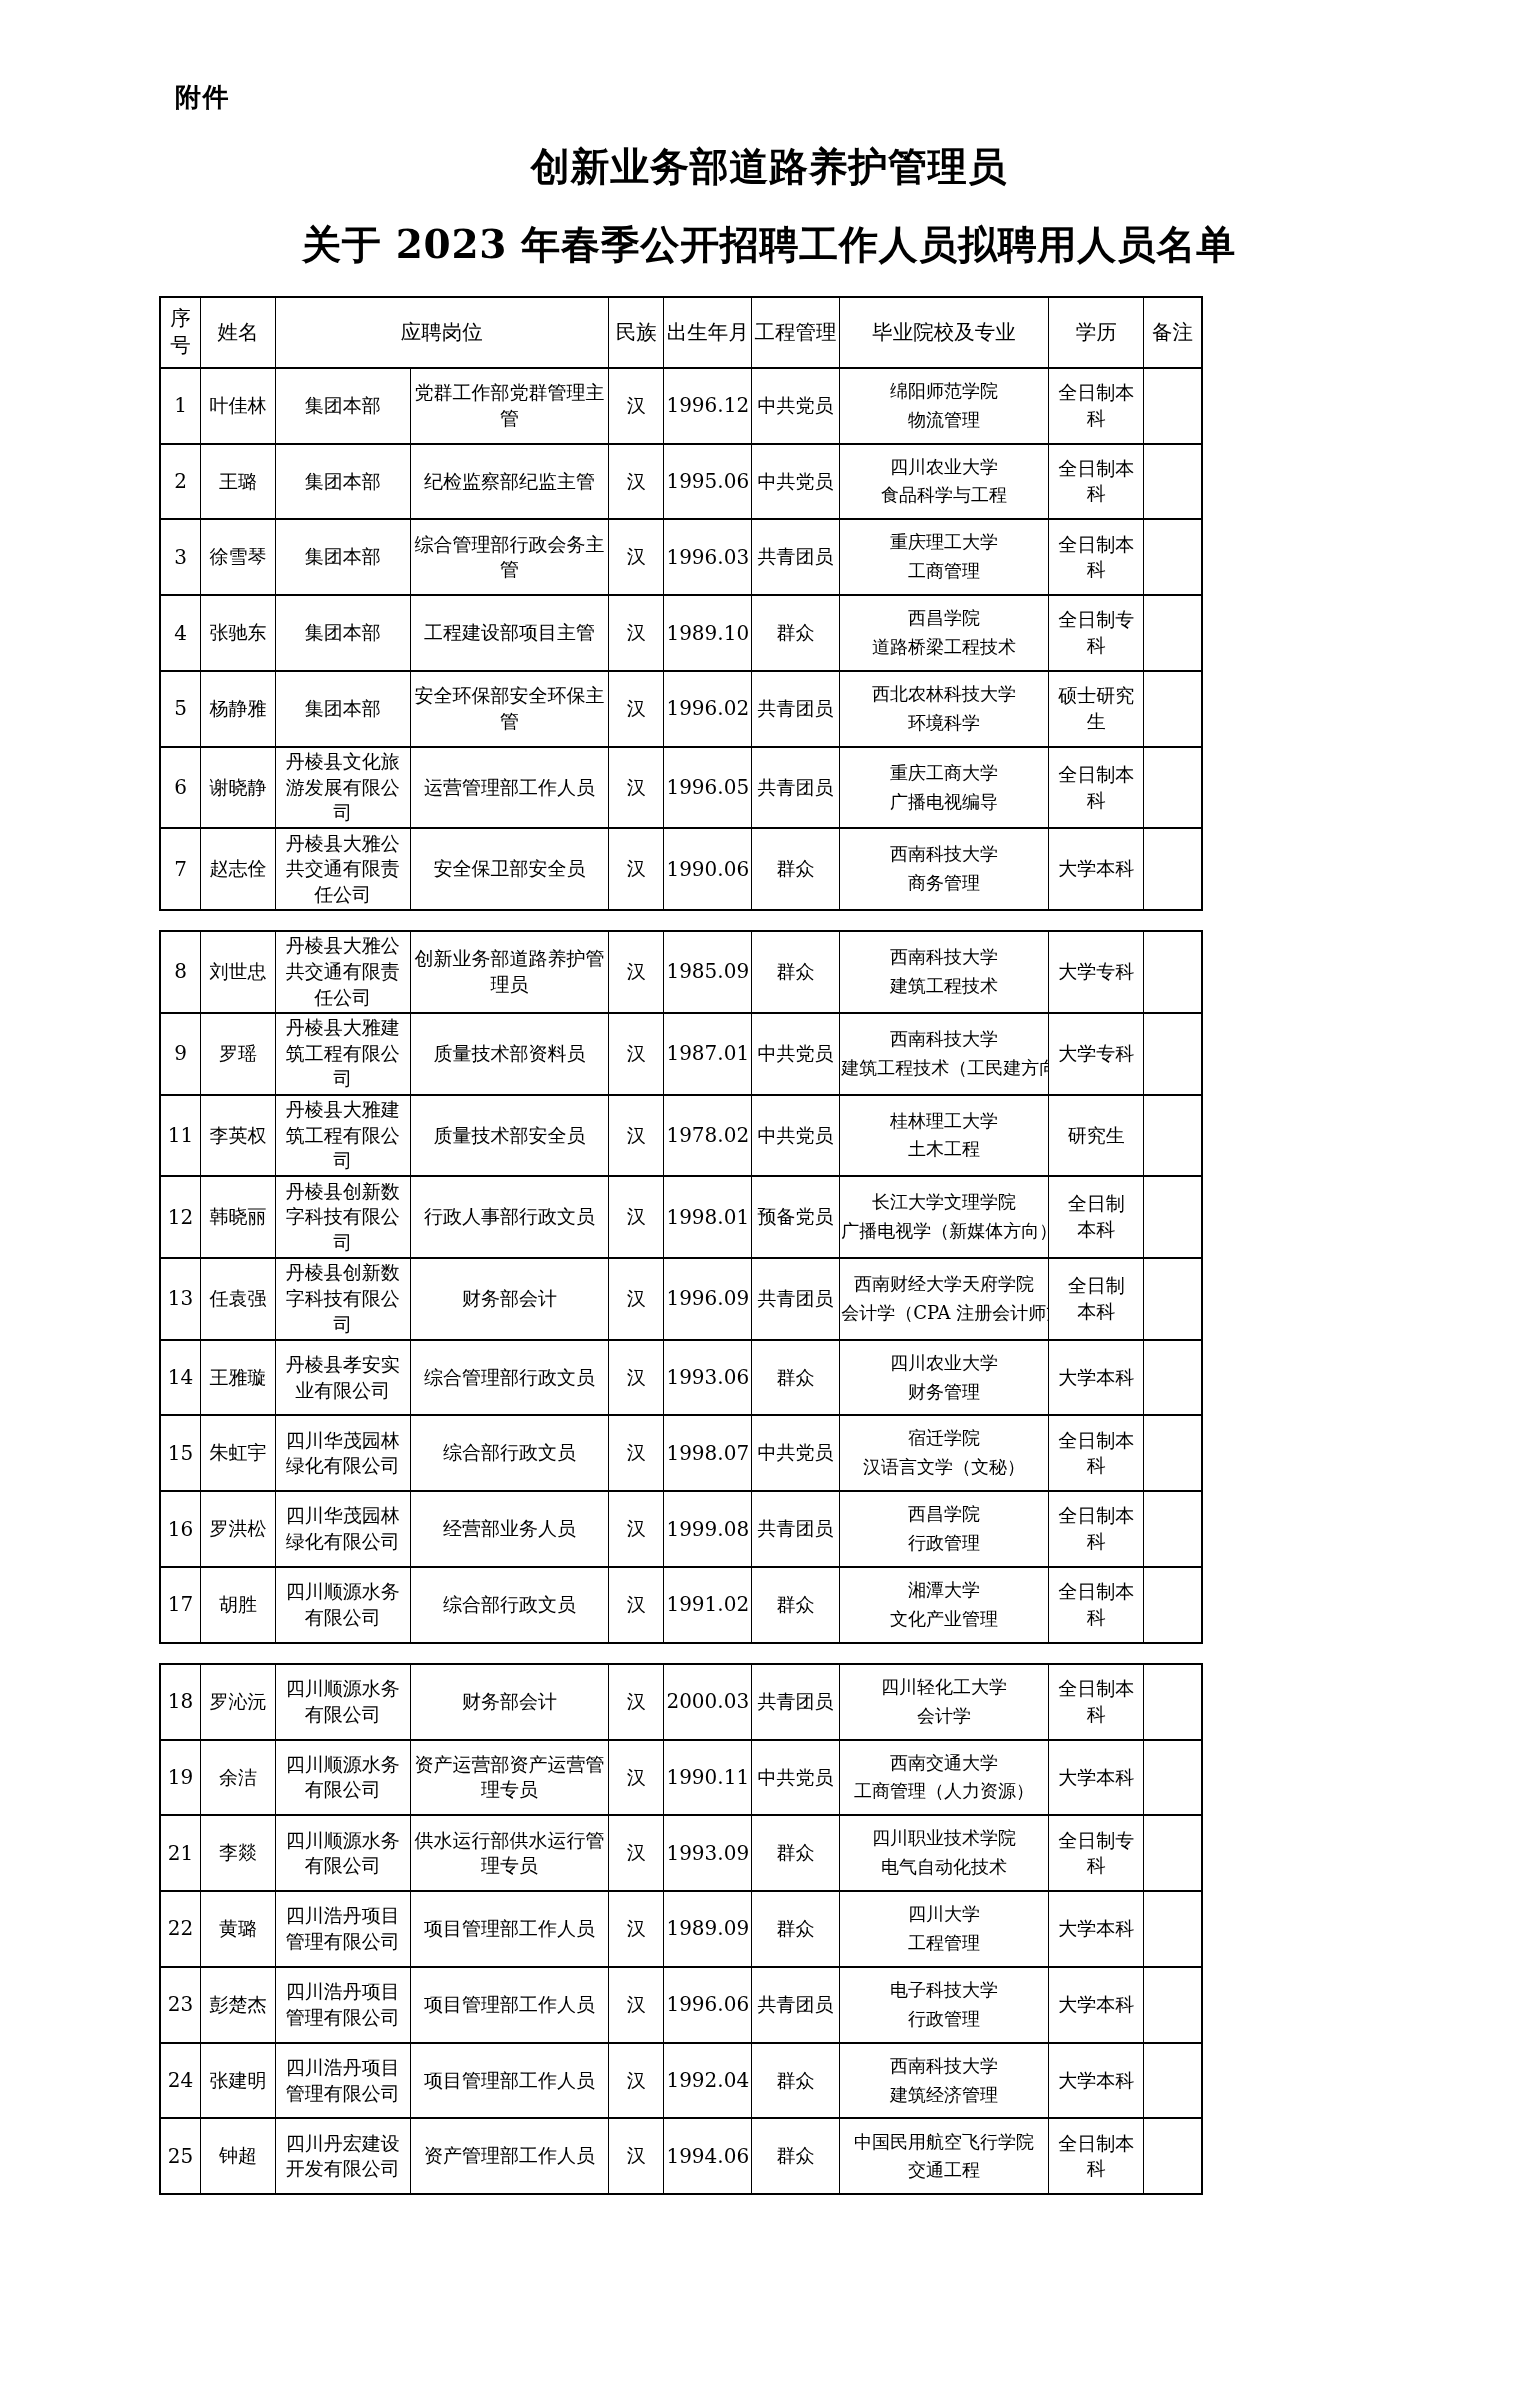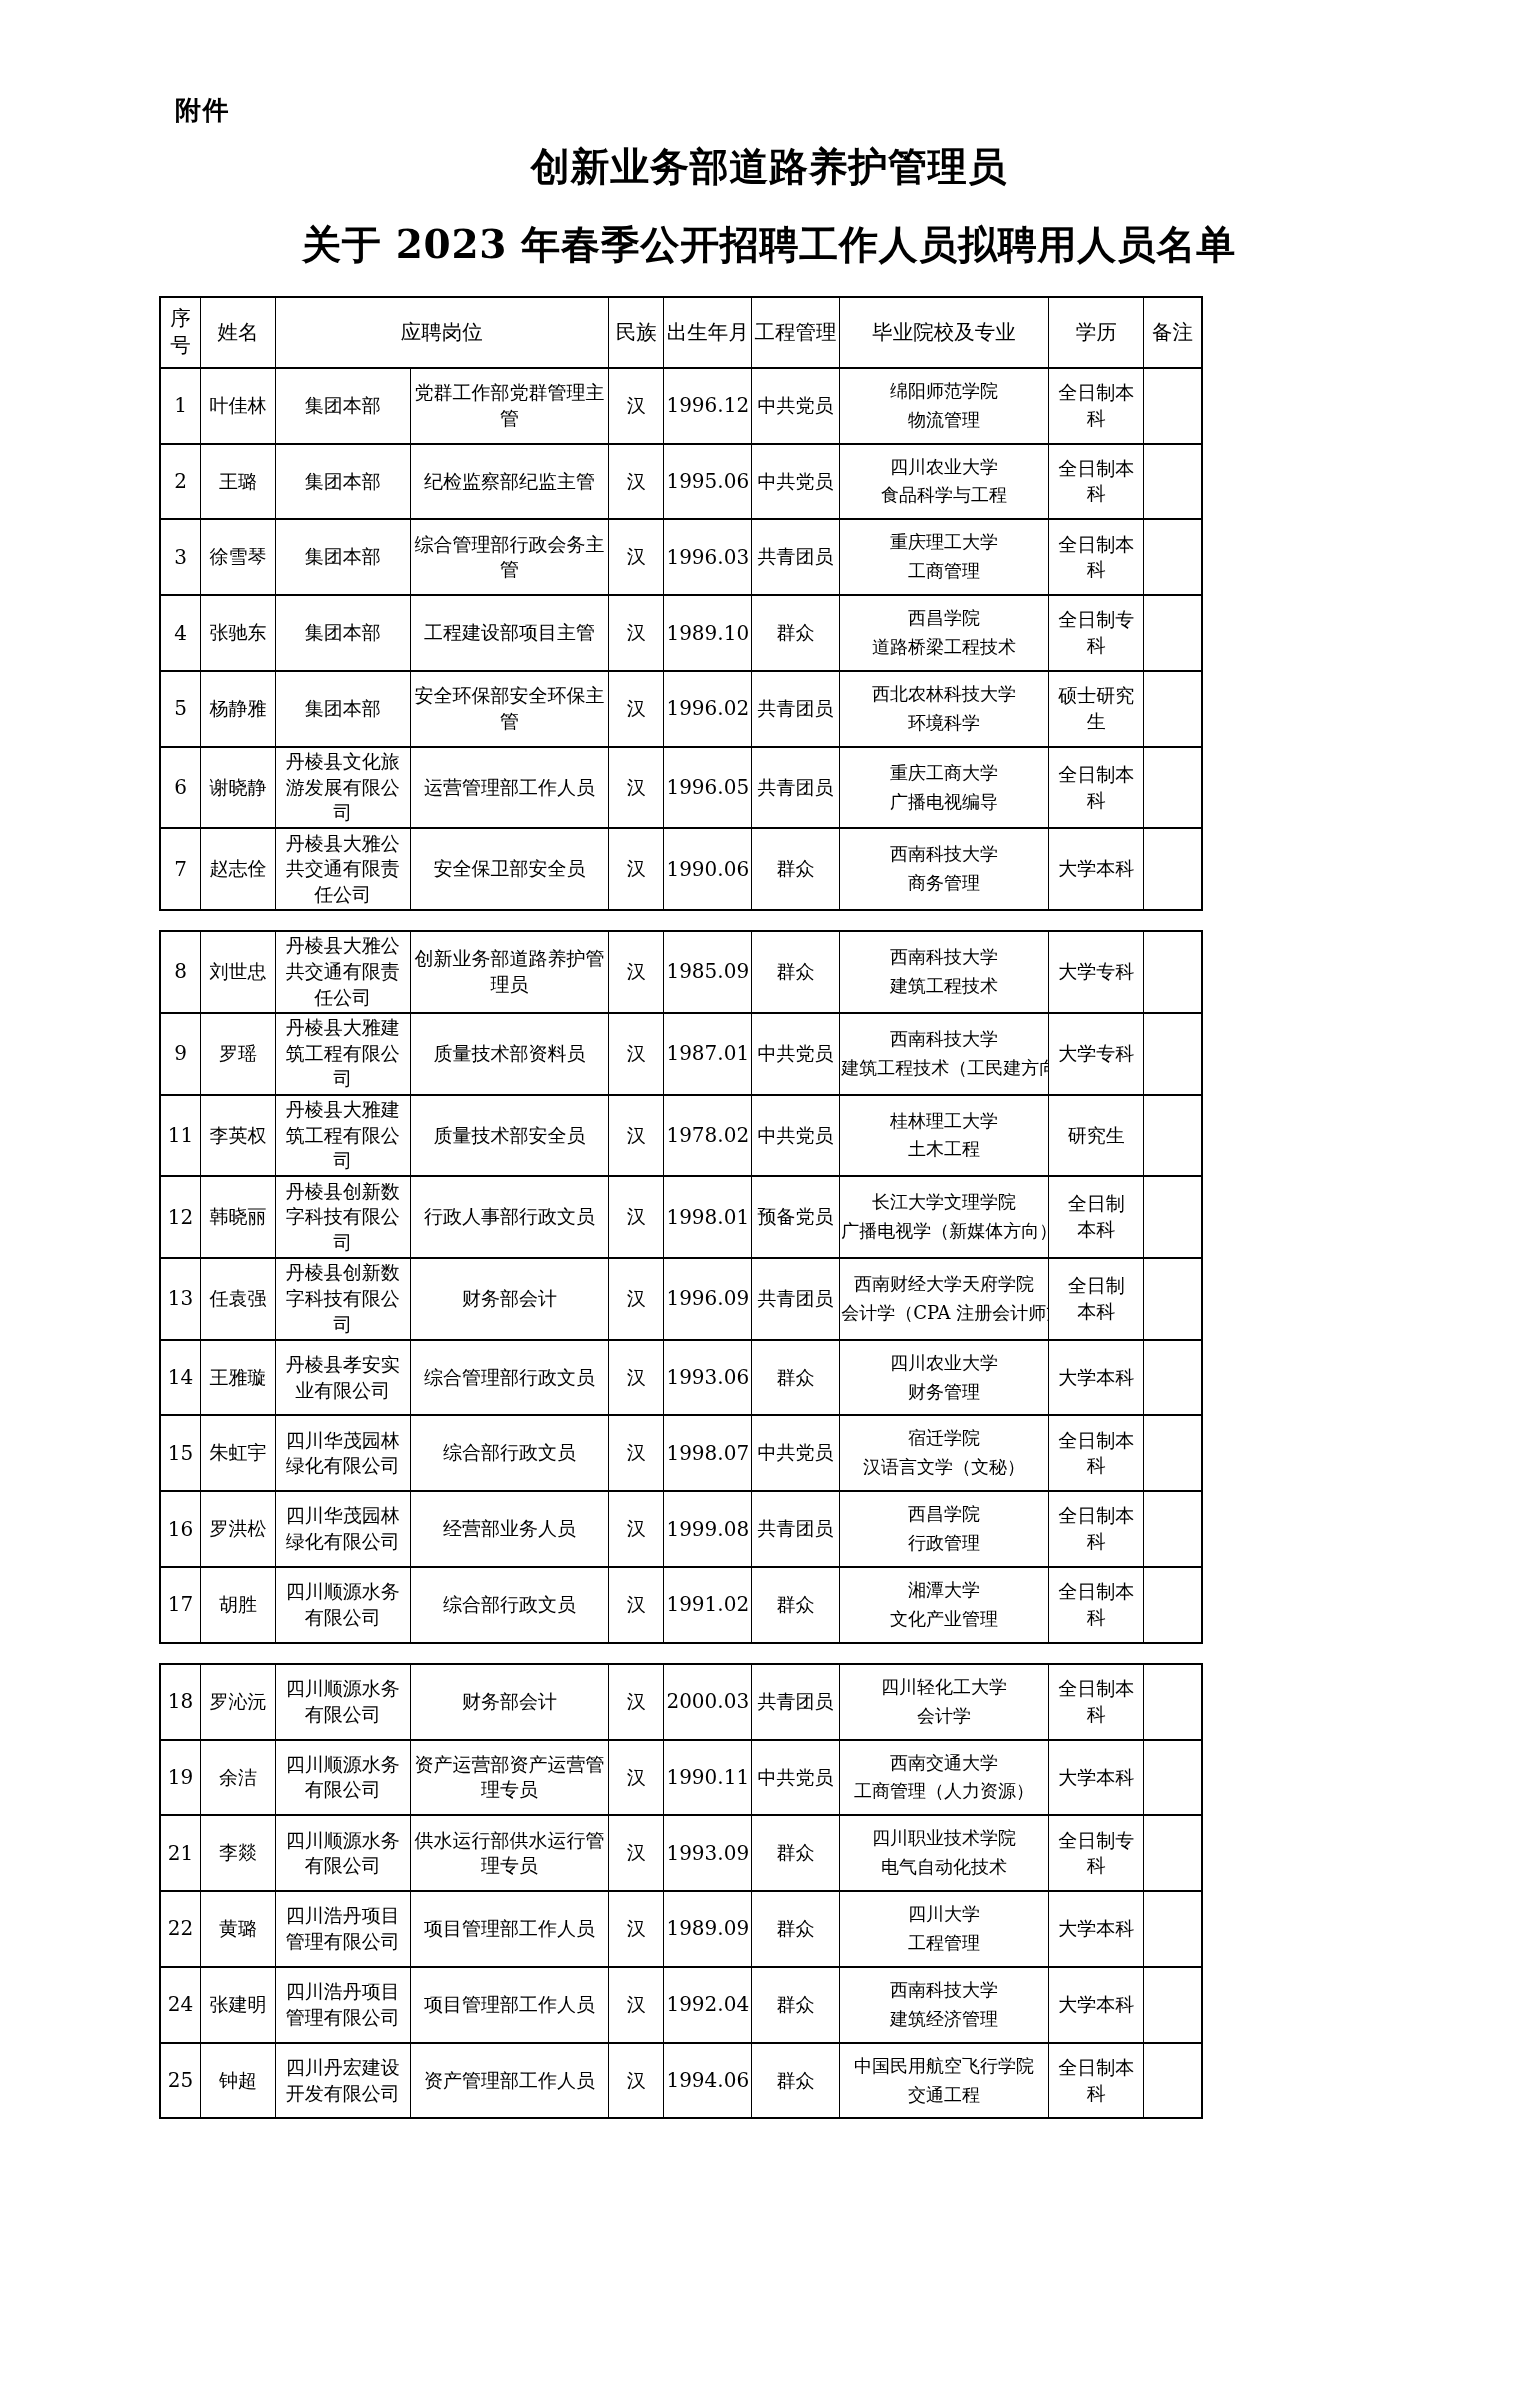--- a/index.html
+++ b/index.html
@@ -2,21 +2,21 @@
 <html style="font-size:11px"><head>
 <meta charset="utf-8">
 <style>
   html,body{margin:0;padding:0;background:#ffffff;}
   body{
     width:1536px;height:2401px;position:relative;
     font-family:"DejaVu Serif","Liberation Serif",serif;
     color:#000;
   }
   .attachment{
-    position:absolute;left:175px;top:93px;
+    position:absolute;left:175px;top:80px;
     font-size:26px;font-weight:700;letter-spacing:1.4px;
   }
   .title{
     position:absolute;left:155px;width:1228px;text-align:center;
     font-weight:700;font-size:39px;letter-spacing:0.7px;white-space:nowrap;
   }
   .title-1{top:140px;}
   .title-2{top:218px;}
   #tables{position:absolute;left:159px;top:296px;width:1228px;}
   table.roster{
@@ -360,20 +360,33 @@
           <td class="c-position">项目管理部工作人员</td>
           <td class="c-ethnicity">汉</td>
           <td class="c-birth">1989.09</td>
           <td class="c-political">群众</td>
           <td class="c-school">四川大学
 工程管理</td>
           <td class="c-edu">大学本科</td>
           <td class="c-remark"></td>
         </tr>
         <tr>
+          <td class="c-no">23</td>
+          <td class="c-name">彭楚杰</td>
+          <td class="c-company">四川浩丹项目管理有限公司</td>
+          <td class="c-position">项目管理部工作人员</td>
+          <td class="c-ethnicity">汉</td>
+          <td class="c-birth">1996.06</td>
+          <td class="c-political">共青团员</td>
+          <td class="c-school">电子科技大学
+行政管理</td>
+          <td class="c-edu">大学本科</td>
+          <td class="c-remark"></td>
+        </tr>
+        <tr>
           <td class="c-no">24</td>
           <td class="c-name">张建明</td>
           <td class="c-company">四川浩丹项目管理有限公司</td>
           <td class="c-position">项目管理部工作人员</td>
           <td class="c-ethnicity">汉</td>
           <td class="c-birth">1992.04</td>
           <td class="c-political">群众</td>
           <td class="c-school">西南科技大学
 建筑经济管理</td>
           <td class="c-edu">大学本科</td>

